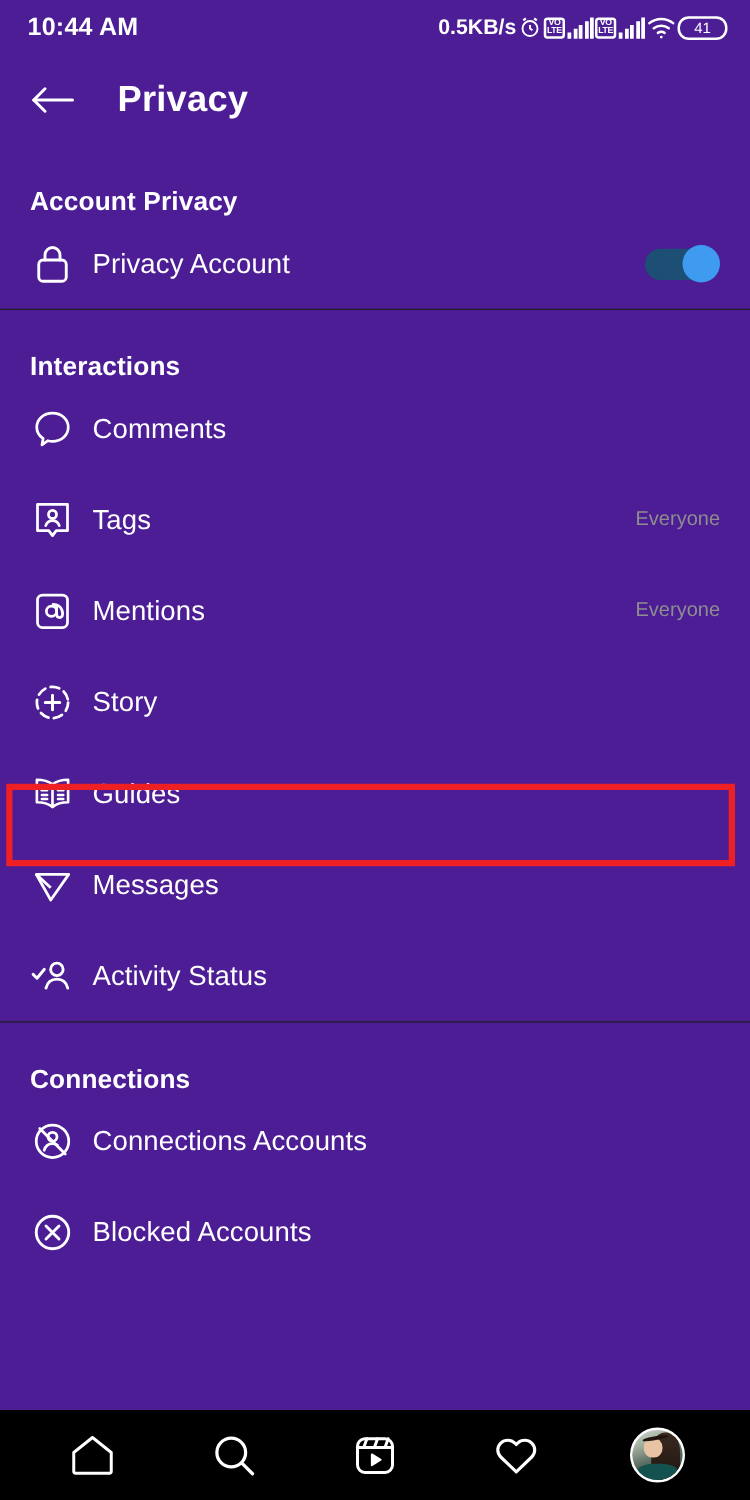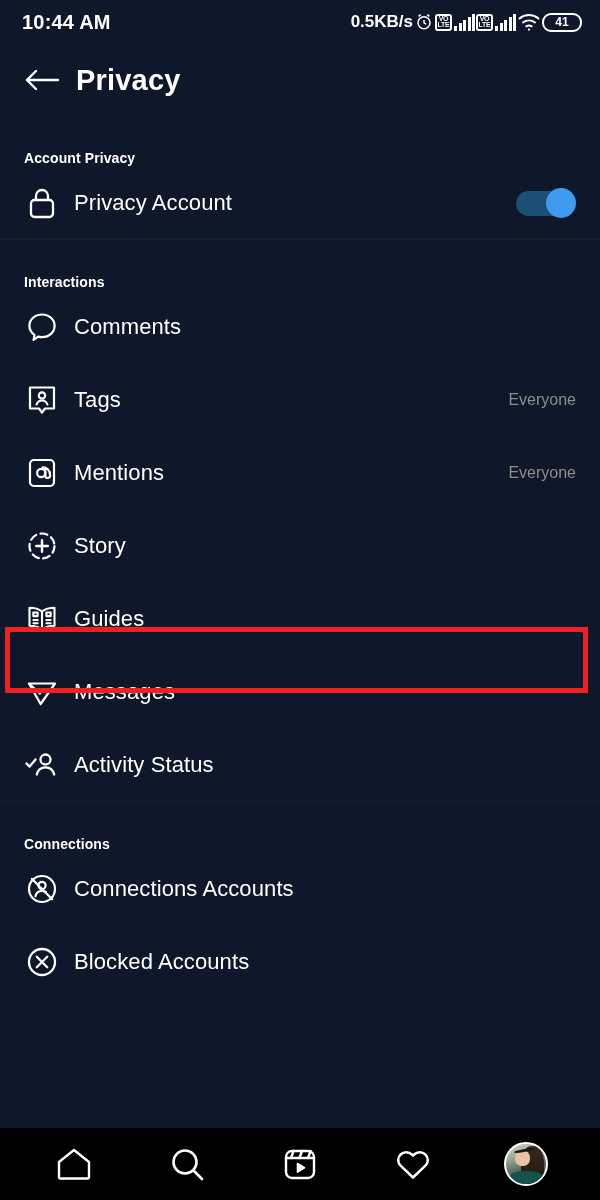--- a/index.html
+++ b/index.html
@@ -2,21 +2,21 @@
 <html><head>
 <meta charset="utf-8">
 <style>
   * { margin:0; padding:0; box-sizing:border-box; }
   html, body {
     width:600px; height:1200px;
     background:#000; color:#fff;
     font-family:"Liberation Sans", sans-serif;
     overflow:hidden;
   }
-  .phone { position:relative; width:600px; height:1200px; background:#0f172a; }
+  .phone { position:relative; width:600px; height:1200px; background:#4c1d95; }
 
   
   .statusbar {
     height:44px; display:flex; align-items:center;
     justify-content:space-between; padding:0 18px 0 22px;
   }
   .sb-time { font-size:20px; font-weight:bold; letter-spacing:.2px; }
   .sb-right { display:flex; align-items:center; gap:1px; }
   .sb-net { font-size:17px; font-weight:bold; }
   .sb-ico { display:flex; align-items:center; }
@@ -31,32 +31,32 @@
   .bars i { display:block; width:3px; background:#fff; }
   .bars i:nth-child(1){height:5px}
   .bars i:nth-child(2){height:8px}
   .bars i:nth-child(3){height:11px}
   .bars i:nth-child(4){height:14px}
   .bars i:nth-child(5){height:17px}
   .battery {
     width:40px; height:19px; border:2px solid #fff; border-radius:9px;
     display:flex; align-items:center; justify-content:center; position:relative;
   }
-  .battery span { font-size:12px; font-weight:bold; }
-
-  
-  .header { height:72px; display:flex; align-items:center; padding:0 24px; gap:16px; }
+  .battery span { font-size:12px; font-weight:normal; }
+
+  
+  .header { height:72px; display:flex; align-items:center; padding:0 24px; gap:34px; }
   .back-arrow { width:36px; height:26px; flex:0 0 auto; }
   .page-title { font-size:29px; font-weight:bold; letter-spacing:.2px; }
 
   
   .section { position:relative; }
   .divider { height:1px; background:#1f1f1f; width:100%; }
   .section-title {
-    font-size:14px; font-weight:bold; padding:34px 24px 0 24px;
+    font-size:21px; font-weight:bold; padding:34px 24px 0 24px;
     letter-spacing:.1px;
   }
   .row {
     display:flex; align-items:center; height:73px; padding:0 24px;
     position:relative;
   }
   .row .ico { width:36px; height:36px; flex:0 0 auto; margin-right:14px;
               display:flex; align-items:center; justify-content:center; }
   .row .label { font-size:22px; letter-spacing:.1px; }
   .row .value { margin-left:auto; font-size:16px; color:#8e8e8e; }

